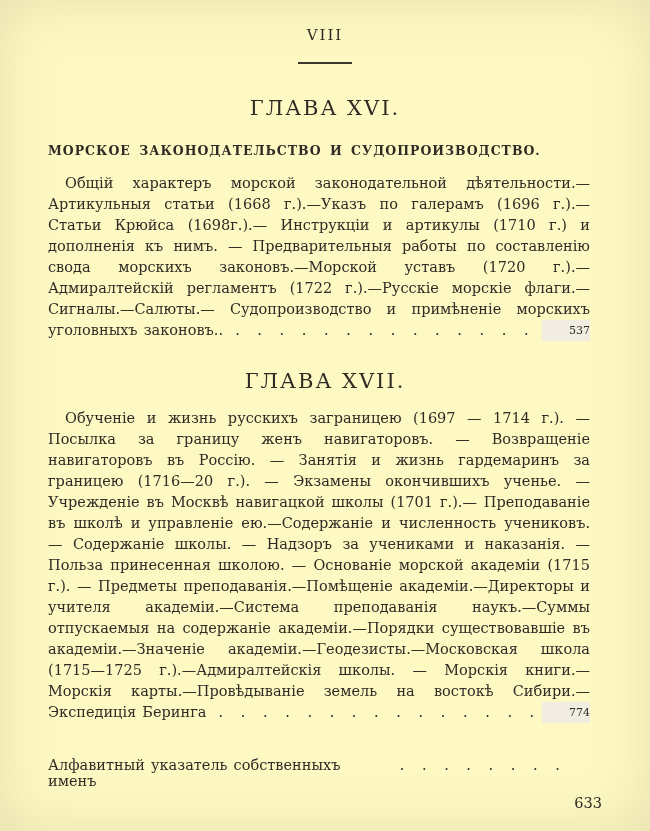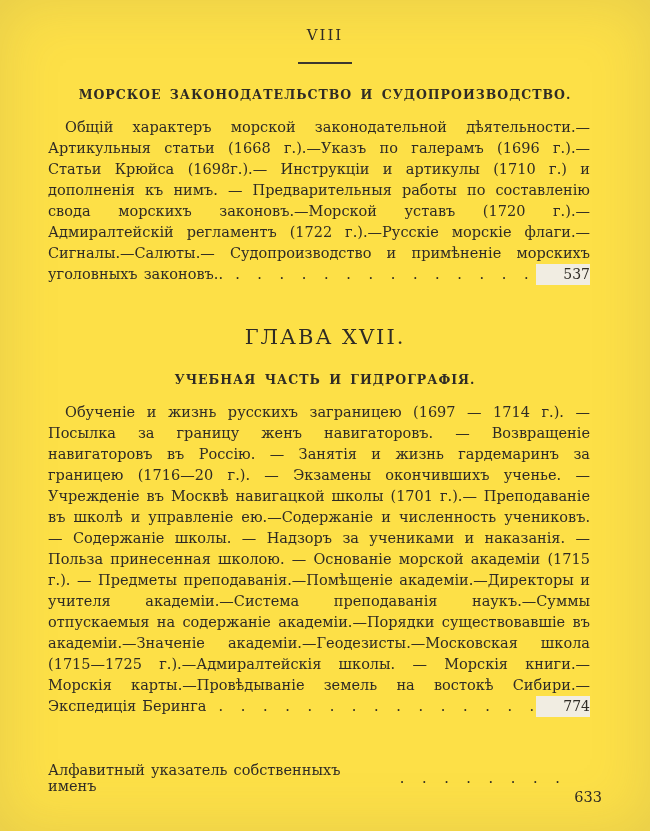--- a/index.html
+++ b/index.html
@@ -5,21 +5,21 @@
   html, body {
     margin: 0;
     padding: 0;
     background: #d8d3c7;
   }
   .page {
     position: relative;
     width: 650px;
     height: 831px;
     margin: 0 auto;
-    background: #fde047;
+    background: #fef9c3;
     box-shadow: inset 0 0 60px rgba(120,110,90,0.18);
     font-family: "DejaVu Serif", serif;
     color: #2f2b25;
     box-sizing: border-box;
     padding: 26px 48px 0 48px;
     overflow: hidden;
   }
   .folio {
     text-align: center;
     font-size: 15px;
@@ -31,23 +31,22 @@
     margin: 0 auto;
   }
   .rule-top { width: 54px; margin-top: 18px; }
   .chapter-heading {
     text-align: center;
     font-size: 21px;
     font-weight: normal;
     letter-spacing: 2px;
     margin: 32px 0 0 0;
   }
-  .chapter-heading.second { margin-top: 40px; }
+  .chapter-heading.second { margin-top: 28px; }
   .chapter-subtitle {
-    text-align: center;
     font-size: 12.5px;
     font-weight: bold;
     letter-spacing: 1px;
     margin: 23px 0 0 0;
     word-spacing: 3px;
   }
   .chapter-body {
     position: relative;
     font-size: 14.5px;
     line-height: 21px;
@@ -59,27 +58,27 @@
   .dots {
     word-spacing: 11px;
     letter-spacing: 1px;
     padding-left: 6px;
     white-space: nowrap;
   }
   .pagenum {
     position: absolute;
     right: 0;
     bottom: 0;
-    font-size: 14px;
+    font-size: 11px;
     background: #f1ede2;
     padding-left: 10px;
   }
   .index-row {
     display: flex;
-    align-items: center;
+    align-items: flex-start;
     margin-top: 34px;
     font-size: 14.5px;
     word-spacing: 1.5px;
   }
   .index-row .dots { flex: 0 1 auto; overflow: hidden; }
   .index-row .index-pagenum {
     margin-left: auto;
     padding-left: 14px;
     margin-top: 38px;
   }
@@ -87,31 +86,31 @@
 </head>
 <body>
 
 <div class="page">
 
   <div class="folio">VIII</div>
 
   <div class="rule rule-top"></div>
 
   <section>
+    <h1 class="chapter-heading">ГЛАВА XVI.</h1>
     <h2 class="chapter-subtitle">МОРСКОЕ ЗАКОНОДАТЕЛЬСТВО И СУДОПРОИЗВОДСТВО.</h2>
     <p class="chapter-body">
       <span>Общій характеръ морской законодательной дѣятельности.—Артикульныя статьи (1668 г.).—Указъ по галерамъ (1696 г.).—Статьи Крюйса (1698г.).— Инструкціи и артикулы (1710 г.) и дополненія къ нимъ. — Предварительныя работы по составленію свода морскихъ законовъ.—Морской уставъ (1720 г.).—Адмиралтейскій регламентъ (1722 г.).—Русскіе морскіе флаги.— Сигналы.—Салюты.— Судопроизводство и примѣненіе морскихъ уголовныхъ законовъ..</span>
       <span class="dots">. . . . . . . . . . . . . .</span>
       <span class="pagenum">537</span>
     </p>
   </section>
 
   <section>
     <h1 class="chapter-heading second">ГЛАВА XVII.</h1>
-    <h2 class="chapter-subtitle">УЧЕБНАЯ ЧАСТЬ И ГИДРОГРАФІЯ.</h2>
     <p class="chapter-body">
       <span>Обученіе и жизнь русскихъ заграницею (1697 — 1714 г.). — Посылка за границу женъ навигаторовъ. — Возвращеніе навигаторовъ въ Россію. — Занятія и жизнь гардемаринъ за границею (1716—20 г.). — Экзамены окончившихъ ученье. — Учрежденіе въ Москвѣ навигацкой школы (1701 г.).— Преподаваніе въ школѣ и управленіе ею.—Содержаніе и численность учениковъ. — Содержаніе школы. — Надзоръ за учениками и наказанія. — Польза принесенная школою. — Основаніе морской академіи (1715 г.). — Предметы преподаванія.—Помѣщеніе академіи.—Директоры и учителя академіи.—Система преподаванія наукъ.—Суммы отпускаемыя на содержаніе академіи.—Порядки существовавшіе въ академіи.—Значеніе академіи.—Геодезисты.—Московская школа (1715—1725 г.).—Адмиралтейскія школы. — Морскія книги.—Морскія карты.—Провѣдываніе земель на востокѣ Сибири.— Экспедиція Беринга</span>
       <span class="dots">. . . . . . . . . . . . . . . .</span>
       <span class="pagenum">774</span>
     </p>
   </section>
 
   <div class="index-row">
     <span>Алфавитный указатель собственныхъ именъ</span>
     <span class="dots">. . . . . . . .</span>

